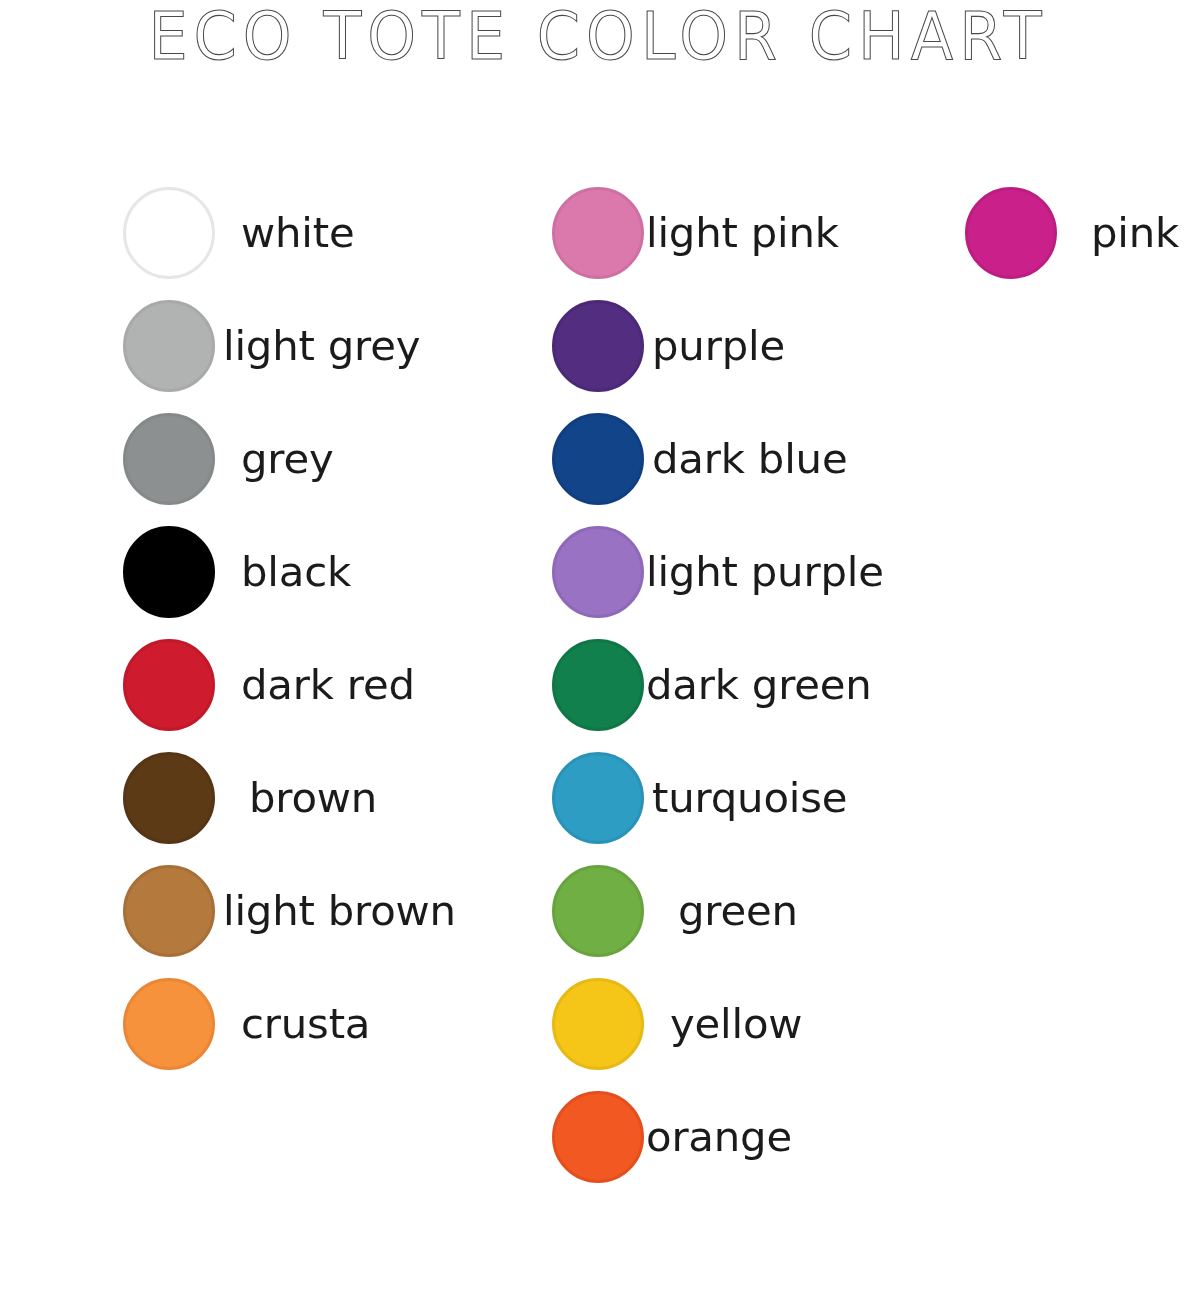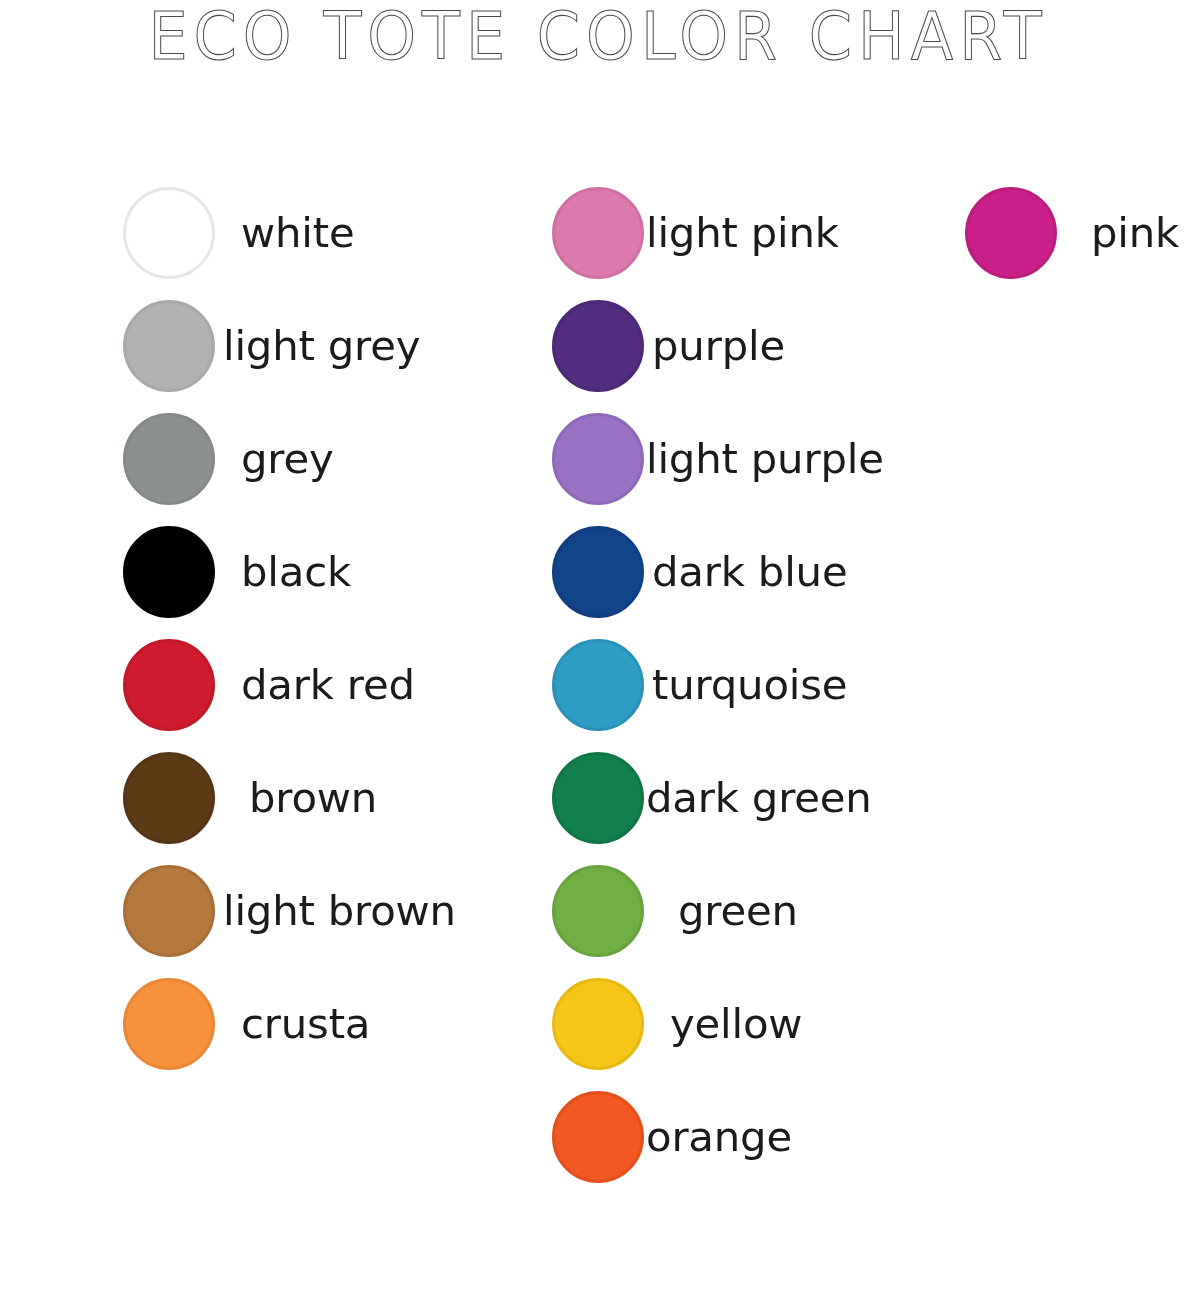--- a/index.html
+++ b/index.html
@@ -148,41 +148,41 @@
       <span class="swatch-dot" style="background-color: rgb(219, 121, 173); border: 3px solid rgb(207, 112, 163);"></span>
       <span class="swatch-label lbl-gap-xs">light pink</span>
     </div>
 
     <div class="swatch-row">
       <span class="swatch-dot" style="background-color: rgb(82, 45, 128); border: 3px solid rgb(75, 41, 118);"></span>
       <span class="swatch-label lbl-gap-sm">purple</span>
     </div>
 
     <div class="swatch-row">
+      <span class="swatch-dot" style="background-color: rgb(18, 68, 138); border: 3px solid rgb(16, 62, 128);"></span>
+      <span class="swatch-label lbl-gap-sm">dark blue</span>
+    </div>
+
+    <div class="swatch-row">
       <span class="swatch-dot" style="background-color: rgb(154, 114, 196); border: 3px solid rgb(143, 105, 185);"></span>
       <span class="swatch-label lbl-gap-xs">light purple</span>
     </div>
 
-    <div class="swatch-row">
-      <span class="swatch-dot" style="background-color: rgb(18, 68, 138); border: 3px solid rgb(16, 62, 128);"></span>
-      <span class="swatch-label lbl-gap-sm">dark blue</span>
-    </div>
-
+
+    <div class="swatch-row">
+      <span class="swatch-dot" style="background-color: rgb(17, 128, 76); border: 3px solid rgb(15, 118, 70);"></span>
+      <span class="swatch-label lbl-gap-xs">dark green</span>
+    </div>
 
     <div class="swatch-row">
       <span class="swatch-dot" style="background-color: rgb(45, 157, 196); border: 3px solid rgb(42, 146, 183);"></span>
       <span class="swatch-label lbl-gap-sm">turquoise</span>
     </div>
 
     <div class="swatch-row">
-      <span class="swatch-dot" style="background-color: rgb(17, 128, 76); border: 3px solid rgb(15, 118, 70);"></span>
-      <span class="swatch-label lbl-gap-xs">dark green</span>
-    </div>
-
-    <div class="swatch-row">
       <span class="swatch-dot" style="background-color: rgb(111, 175, 68); border: 3px solid rgb(104, 163, 63);"></span>
       <span class="swatch-label lbl-gap-xl">green</span>
     </div>
 
     <div class="swatch-row">
       <span class="swatch-dot" style="background-color: rgb(245, 197, 24); border: 3px solid rgb(231, 185, 21);"></span>
       <span class="swatch-label lbl-gap-lg">yellow</span>
     </div>
 
     <div class="swatch-row">

